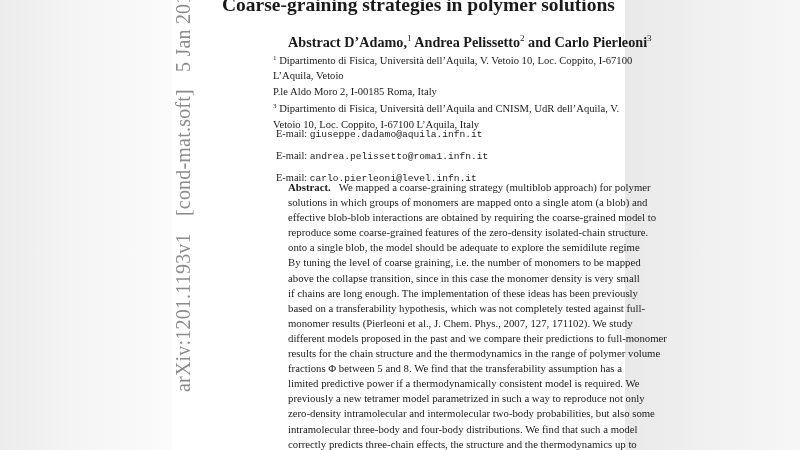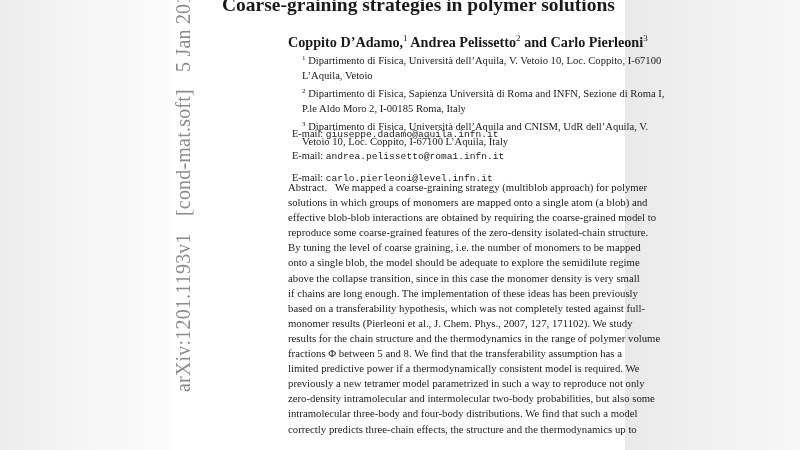--- a/index.html
+++ b/index.html
@@ -31,87 +31,87 @@
   .title {
     position: absolute; left: 222px; top: -6px;
     font-size: 19.5px; font-weight: bold; white-space: nowrap;
   }
   .authors {
     position: absolute; left: 288px; top: 33px;
     font-size: 14.2px; font-weight: bold; white-space: nowrap;
   }
   sup { font-size: 9px; vertical-align: 6px; font-weight: normal; }
   .affils {
-    position: absolute; left: 302px; top: 51px; width: 340px;
+    position: absolute; left: 273px; top: 51px; width: 340px;
     font-size: 10.6px; line-height: 15.4px;
   }
   .affil { white-space: nowrap; }
   .affil sup { font-size: 7px; vertical-align: 4px; }
   .emails {
-    position: absolute; left: 292px; top: 123px;
+    position: absolute; left: 276px; top: 123px;
     font-size: 10.4px; line-height: 21px;
   }
   .email-row { white-space: nowrap; }
   .email-addr { font-family: "Liberation Mono", "DejaVu Sans Mono", monospace; font-size: 9.6px; }
   .abstract {
     position: absolute; left: 288px; top: 180px; width: 325px;
     font-size: 10.75px; line-height: 15.1px; text-align: justify;
   }
   .abstract-line { display: block; white-space: nowrap; text-align-last: justify; text-align: justify; }
-  .abs-label { font-weight: normal; margin-right: 8px; }
+  .abs-label { font-weight: bold; margin-right: 8px; }
 </style>
 </head>
 <body>
 
 <div class="bg-left"></div>
 <div class="bg-right"></div>
 
 <div class="page"></div>
 
 <div class="arxiv-stamp">
   <span>arXiv:1201.1193v1</span>
   <span>[cond-mat.soft]</span>
   <span>5 Jan 2012</span>
 </div>
 
 <div class="title">Coarse-graining strategies in polymer solutions</div>
 
 <div class="authors">
-  <span>Coppito D’Adamo,</span><sup>1</sup>
+  <span>Abstract D’Adamo,</span><sup>1</sup>
   <span>Andrea Pelissetto</span><sup>2</sup>
   <span>and</span>
   <span>Carlo Pierleoni</span><sup>3</sup>
 </div>
 
 <div class="affils">
   <div class="affil"><sup>1</sup> <span>Dipartimento di Fisica, Università dell’Aquila, V. Vetoio 10, Loc. Coppito, I-67100</span></div>
   <div class="affil">L’Aquila, Vetoio</div>
-  <div class="affil"><sup>2</sup> <span>Dipartimento di Fisica, Sapienza Università di Roma and INFN, Sezione di Roma I,</span></div>
   <div class="affil">P.le Aldo Moro 2, I-00185 Roma, Italy</div>
   <div class="affil"><sup>3</sup> <span>Dipartimento di Fisica, Università dell’Aquila and CNISM, UdR dell’Aquila, V.</span></div>
   <div class="affil">Vetoio 10, Loc. Coppito, I-67100 L’Aquila, Italy</div>
 </div>
 
 <div class="emails">
   <div class="email-row"><span>E-mail:</span> <span class="email-addr">giuseppe.dadamo@aquila.infn.it</span></div>
   <div class="email-row"><span>E-mail:</span> <span class="email-addr">andrea.pelissetto@roma1.infn.it</span></div>
   <div class="email-row"><span>E-mail:</span> <span class="email-addr">carlo.pierleoni@level.infn.it</span></div>
 </div>
 
 <div class="abstract">
   <span class="abstract-line"><span class="abs-label">Abstract.</span><span>We mapped a coarse-graining strategy (multiblob approach) for polymer</span></span>
   <span class="abstract-line">solutions in which groups of monomers are mapped onto a single atom (a blob) and</span>
   <span class="abstract-line">effective blob-blob interactions are obtained by requiring the coarse-grained model to</span>
   <span class="abstract-line">reproduce some coarse-grained features of the zero-density isolated-chain structure.</span>
+  <span class="abstract-line">onto a single blob, the model should be adequate to explore the semidilute regime</span>
   <span class="abstract-line">By tuning the level of coarse graining, i.e. the number of monomers to be mapped</span>
-  <span class="abstract-line">onto a single blob, the model should be adequate to explore the semidilute regime</span>
   <span class="abstract-line">above the collapse transition, since in this case the monomer density is very small</span>
   <span class="abstract-line">if chains are long enough.  The implementation of these ideas has been previously</span>
   <span class="abstract-line">based on a transferability hypothesis, which was not completely tested against full-</span>
   <span class="abstract-line">monomer results (Pierleoni et al., J. Chem. Phys., 2007, 127, 171102).  We study</span>
+  <span class="abstract-line">different models proposed in the past and we compare their predictions to full-monomer</span>
   <span class="abstract-line">results for the chain structure and the thermodynamics in the range of polymer volume</span>
   <span class="abstract-line">fractions Φ between 5 and 8.  We find that the transferability assumption has a</span>
   <span class="abstract-line">limited predictive power if a thermodynamically consistent model is required.  We</span>
   <span class="abstract-line">previously a new tetramer model parametrized in such a way to reproduce not only</span>
   <span class="abstract-line">zero-density intramolecular and intermolecular two-body probabilities, but also some</span>
   <span class="abstract-line">intramolecular three-body and four-body distributions.  We find that such a model</span>
   <span class="abstract-line">correctly predicts three-chain effects, the structure and the thermodynamics up to</span>
 
 </div>
 

